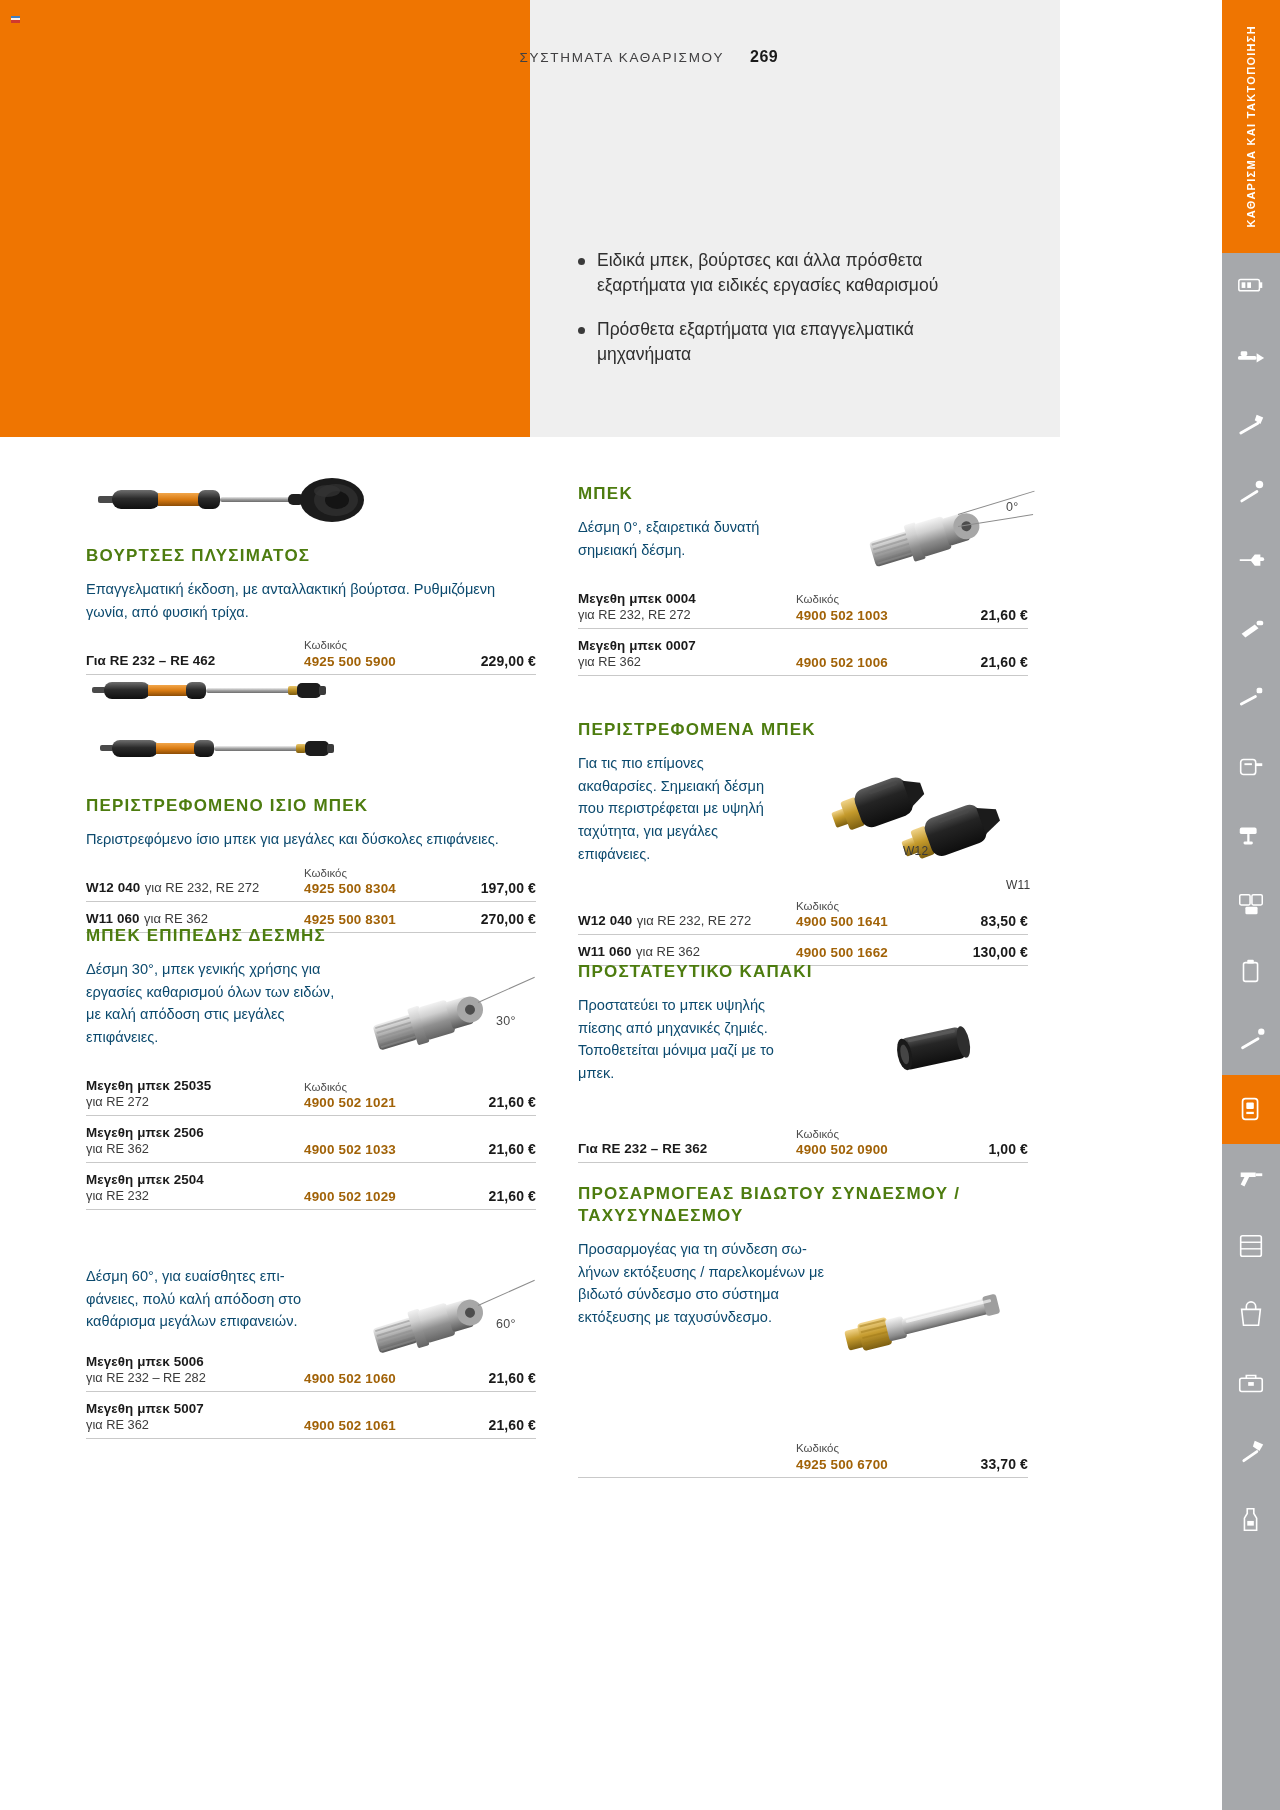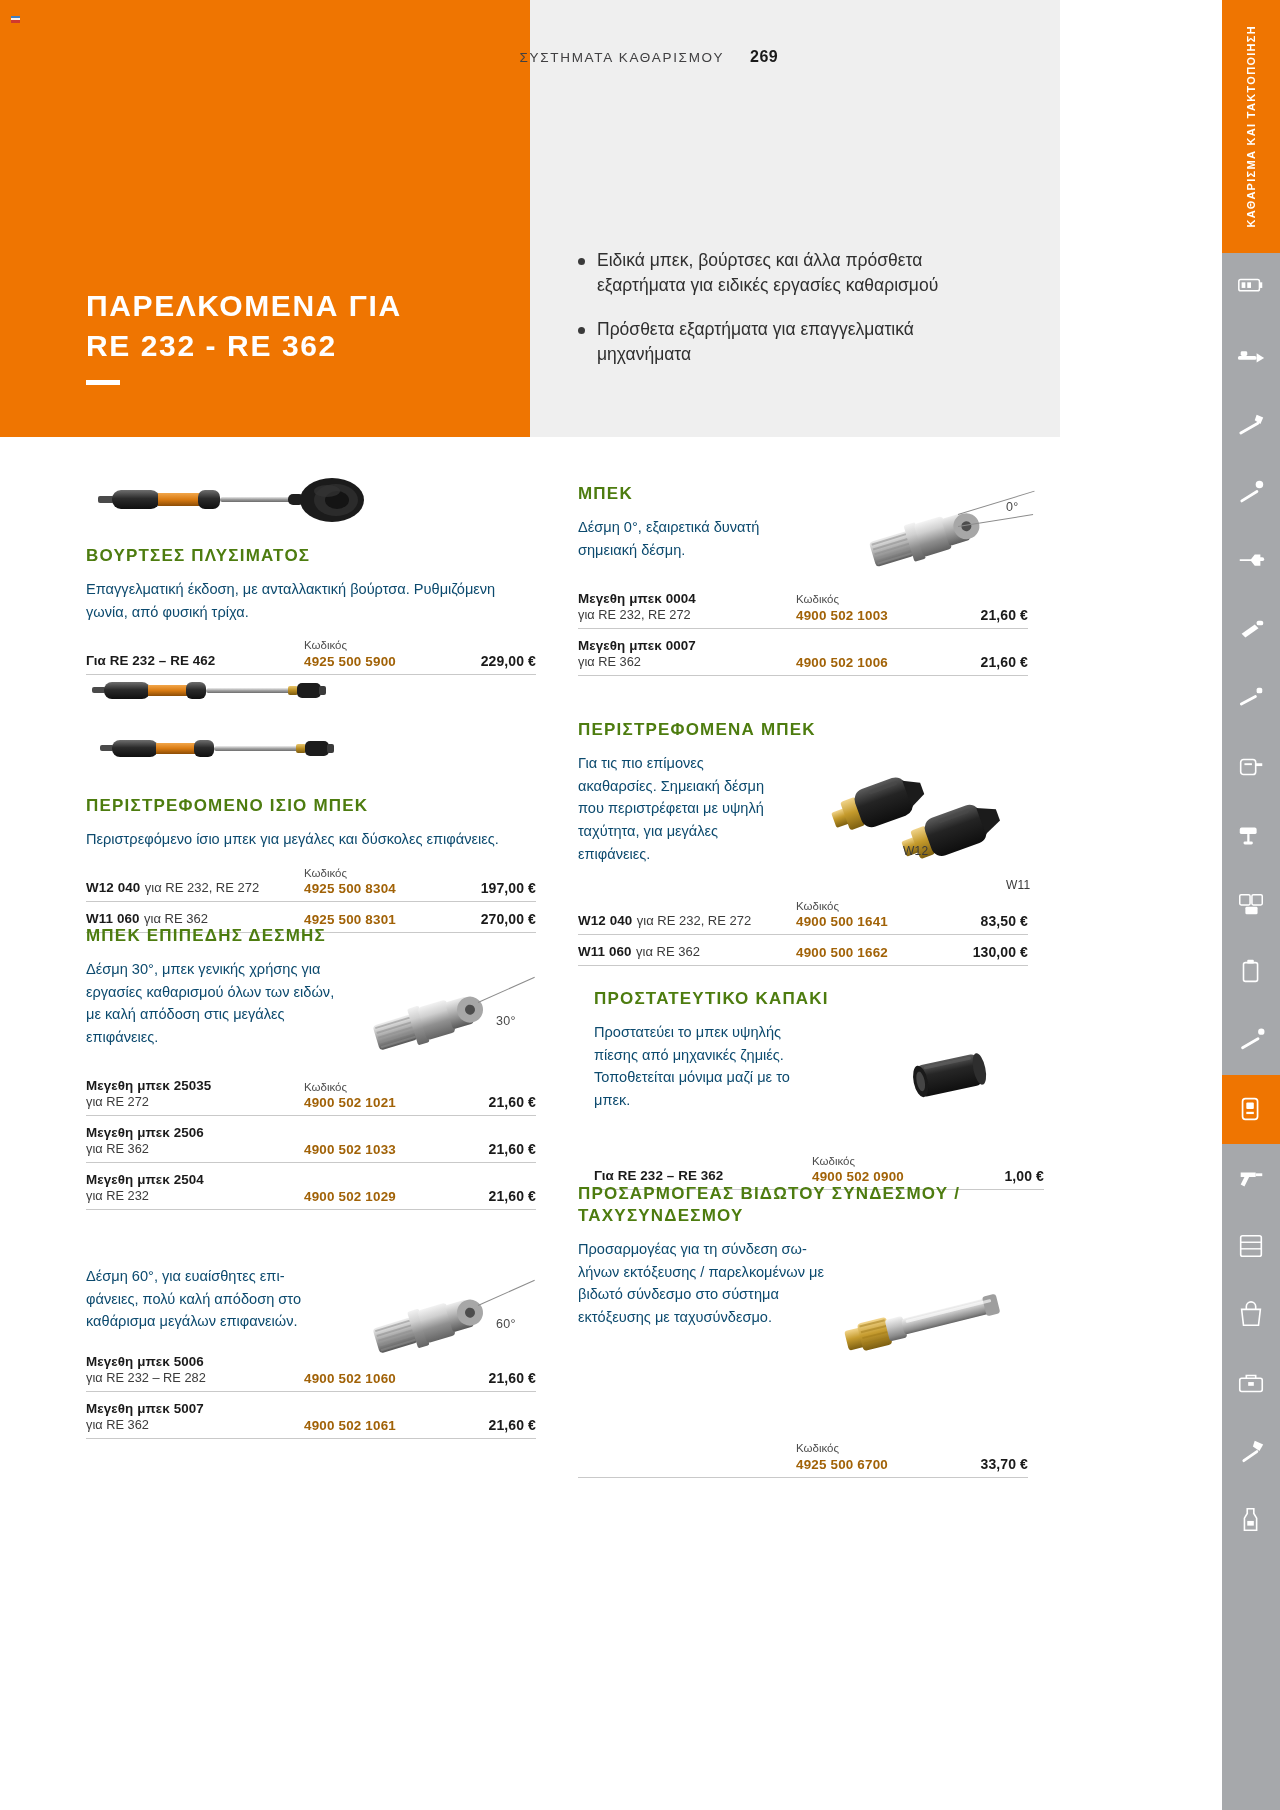--- a/index.html
+++ b/index.html
@@ -221,27 +221,20 @@
   }
 </style>
 </head>
 <body>
 
 <div class="page">
 
   <div class="top-band">
     <div class="orange-hero">
       <div class="tiny-mark"></div>
-      <div class="hero-inner">
-        <div class="hero-title">
-          <div>ΠΑΡΕΛΚΟΜΕΝΑ ΓΙΑ</div>
-          <div>RE 232 - RE 362</div>
-        </div>
-        <div class="hero-rule"></div>
-      </div>
     </div>
 
     <div class="page-header">
       <span class="header-breadcrumb">ΣΥΣΤΗΜΑΤΑ ΚΑΘΑΡΙΣΜΟΥ</span>
       <span class="header-pagenum">269</span>
     </div>
 
     <div class="bullets">
       <div class="bullet-row">
         <span class="bullet-dot"></span>
@@ -656,21 +649,21 @@
               </div>
               <div class="pc-code">
                 <div class="code-val">4900 500 1662</div>
               </div>
               <div class="pc-price">
                 <div class="price-val">130,00 €</div>
               </div>
             </div>
           </div>
         </div>
-        <div style="position: absolute; left: 16px; top: 524px; width: 450px; margin-top: 27px;">
+        <div style="position: absolute; left: 0px; top: 524px; width: 450px;">
           <div class="sec-title">ΠΡΟΣΤΑΤΕΥΤΙΚΟ ΚΑΠΑΚΙ</div>
           <div style="position: relative; min-height: 118px;">
             <div class="sec-desc" style="width:215px;">Προστατεύει το μπεκ υψηλής πίεσης από μηχανικές ζημιές. Τοποθετείται μόνιμα μαζί με το μπεκ.</div>
             <div class="img-block" style="position:absolute;left:302px;top:20px;">
     <svg width="110" height="68" viewBox="0 0 110 68">
       <defs>
         <linearGradient id="pcA" x1="0" y1="0" x2="0" y2="1">
           <stop offset="0" stop-color="#5a5a5a"></stop>
                     <stop offset=".35" stop-color="#262626"></stop>
                     <stop offset="1" stop-color="#0f0f0f"></stop>

